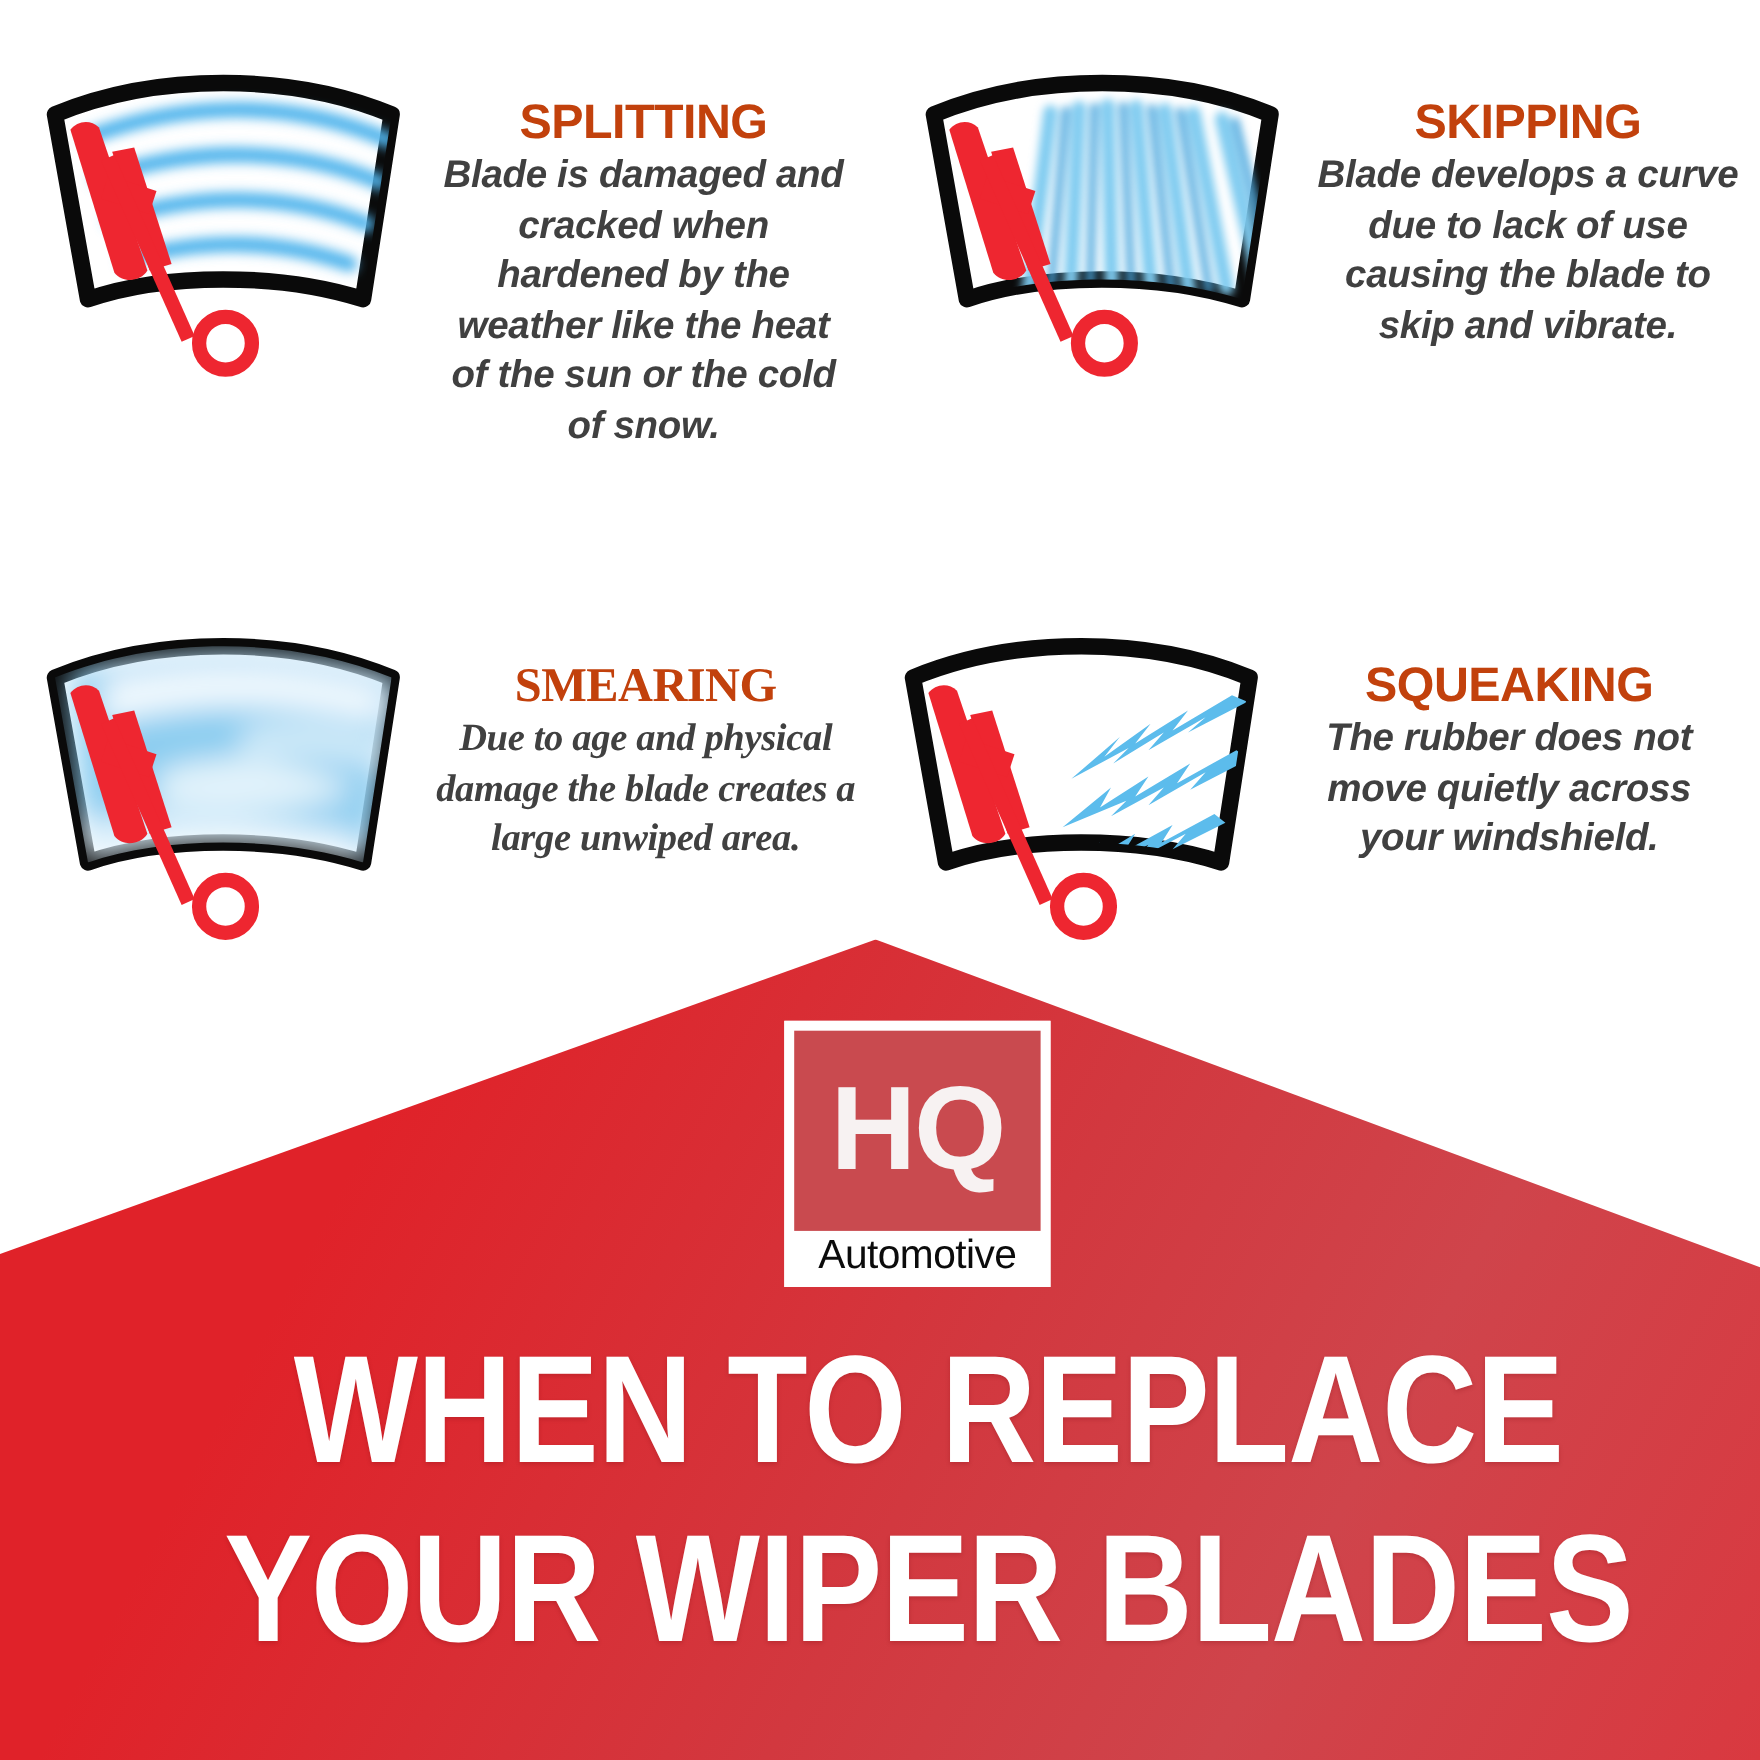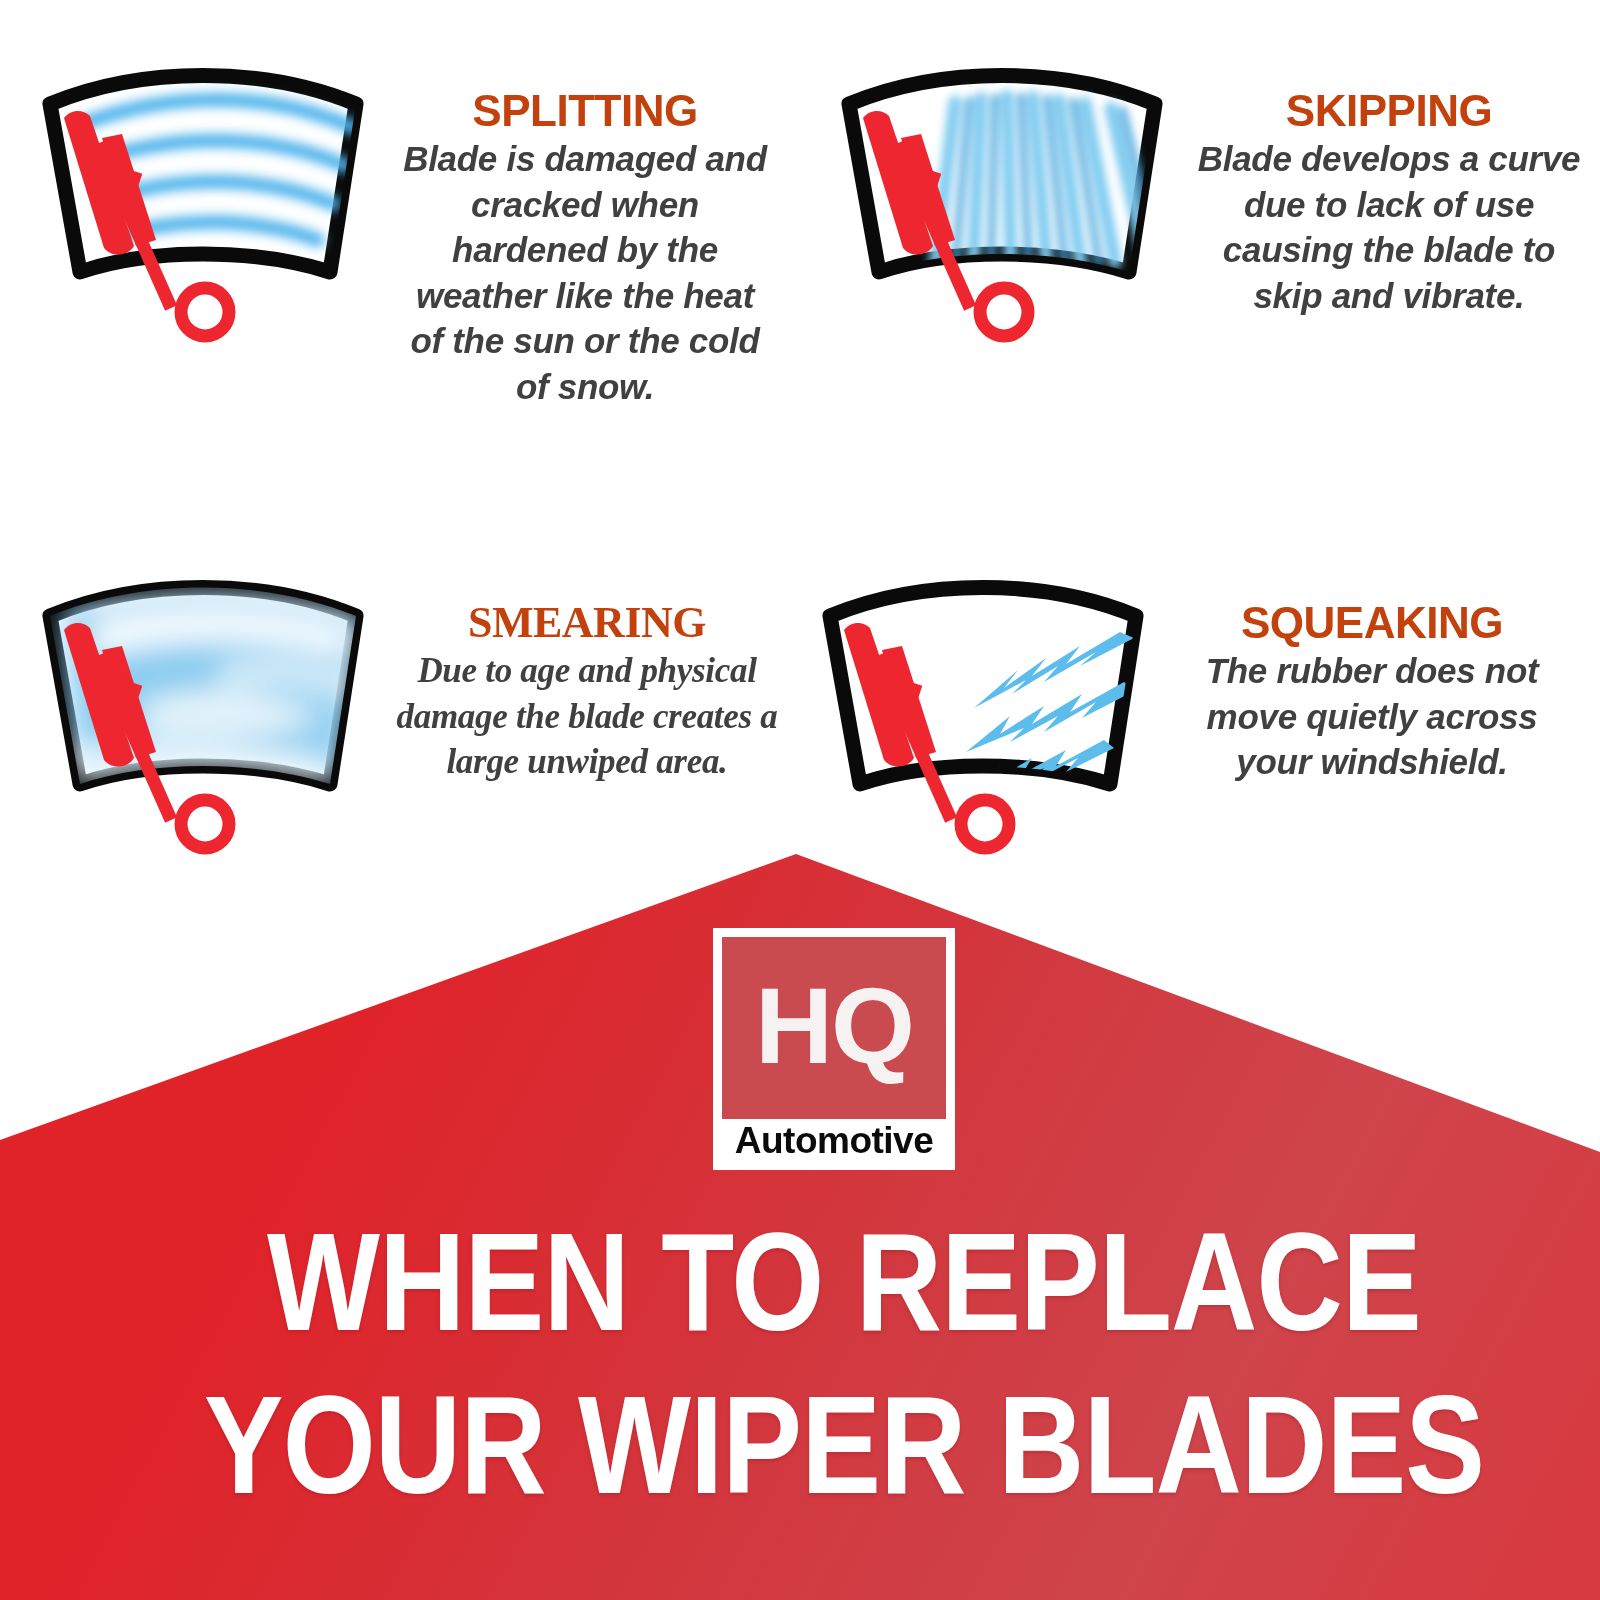--- a/index.html
+++ b/index.html
@@ -62,21 +62,21 @@
   }
   .logo-hq{
     color:#f7f2f2;font-weight:bold;font-size:108px;line-height:1;
     letter-spacing:-2px;
     transform:translateY(-2px);
   }
   .logo-sub{
     height:42px;background:#ffffff;display:flex;align-items:center;justify-content:center;
   }
   .logo-sub span{
-    color:#0b0b0b;font-weight:bold;font-size:37px;line-height:1;letter-spacing:-0.5px;
+    color:#0b0b0b;font-weight:normal;font-size:37px;line-height:1;letter-spacing:-0.5px;
   }
 
   
   .title-block{
     position:absolute;left:0;top:1210px;width:1600px;text-align:center;padding-left:44px;
   }
   .title-line{
     color:#ffffff;
     font-weight:bold;
     font-size:139px;

